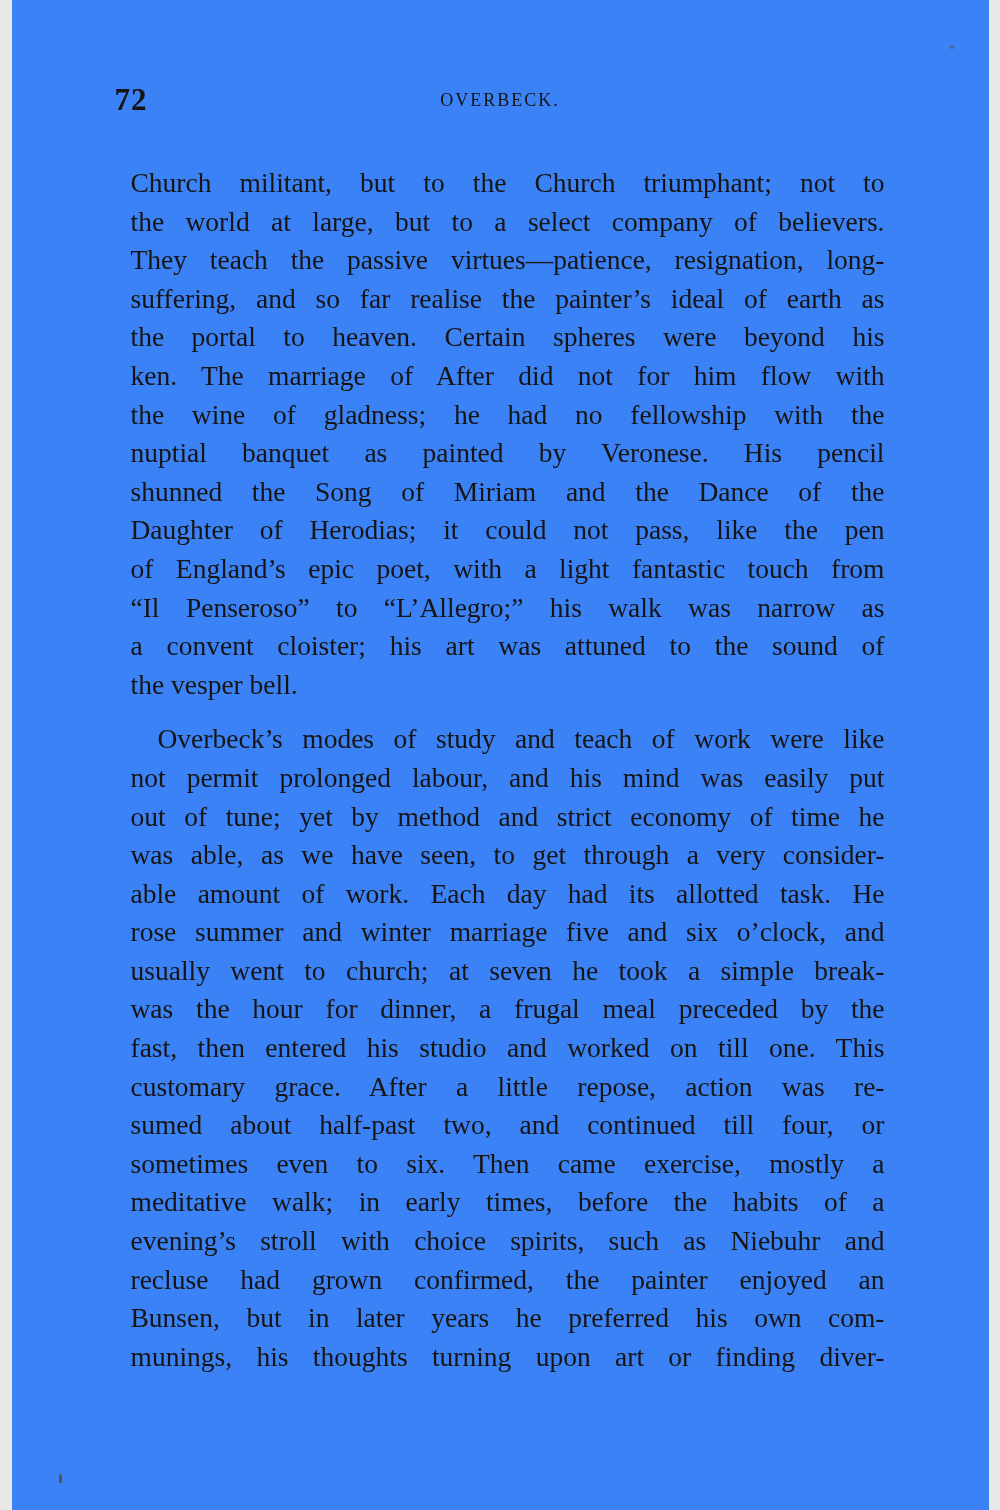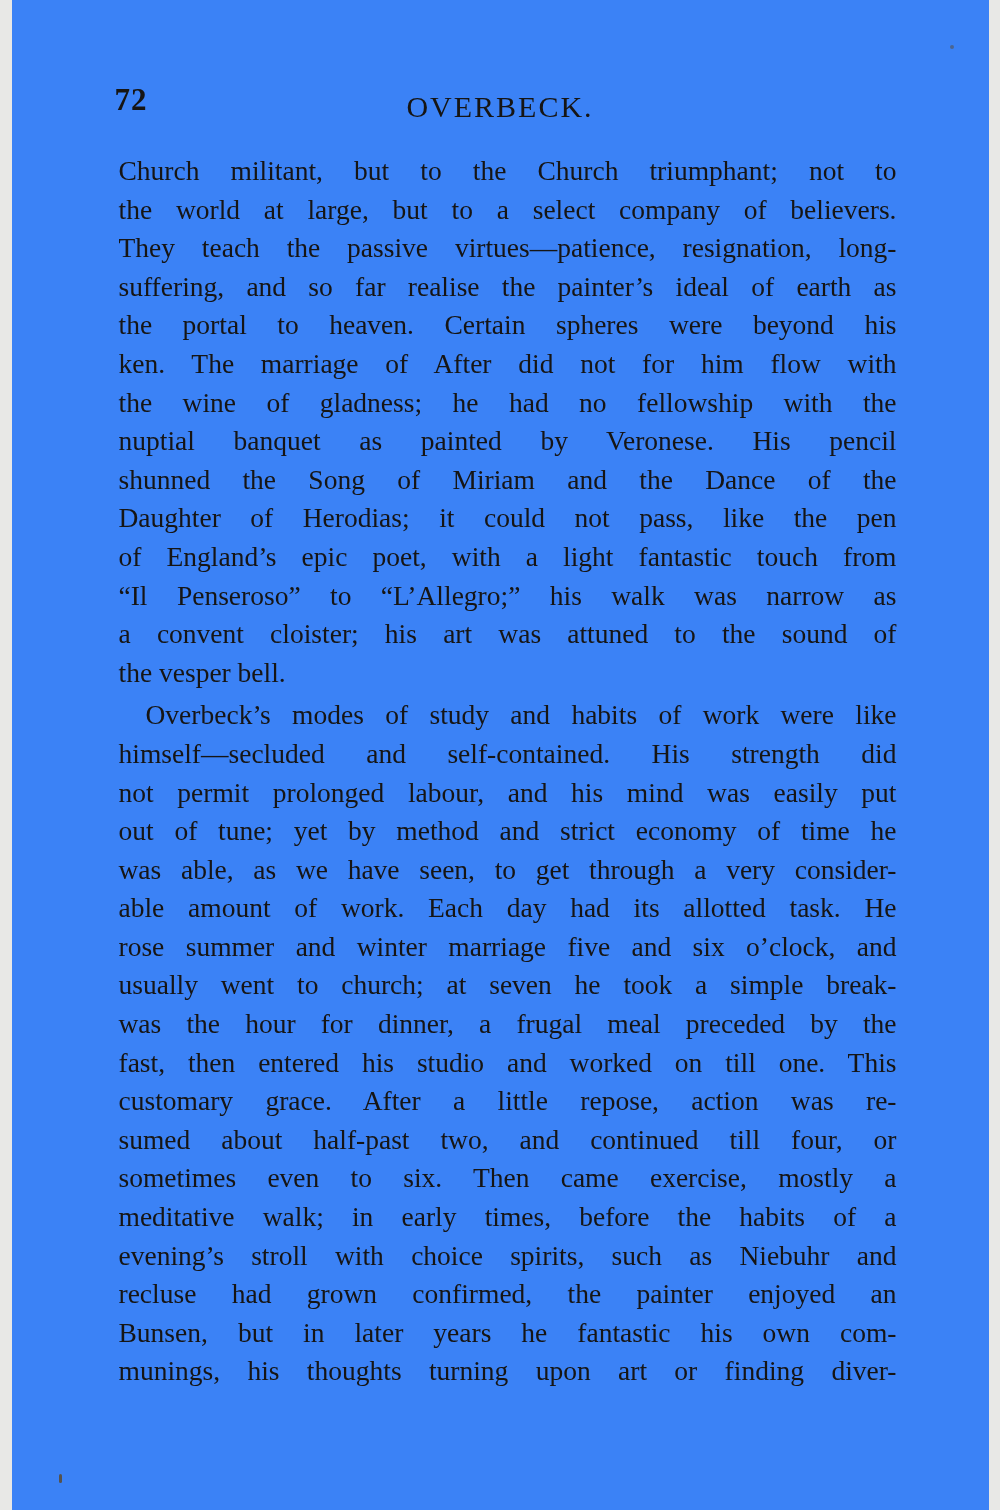--- a/index.html
+++ b/index.html
@@ -24,32 +24,32 @@
     font-size: 31px;
     font-weight: bold;
     letter-spacing: 1px;
   }
   .running-header {
     position: absolute;
     left: 0;
     right: 0;
     top: 90px;
     text-align: center;
-    font-size: 30px;
+    font-size: 18px;
     letter-spacing: 2px;
   }
   .page-body {
     position: absolute;
     left: 103px;
     top: 148px;
     width: 786px;
     font-size: 27.5px;
     line-height: 38.6px;
   }
-  .paragraph { margin: 4px; }
+  .paragraph { margin: 16px; }
   .line {
     text-align: justify;
     text-align-last: justify;
     white-space: normal;
     height: 38.6px;
   }
   .line.indent { text-indent: 27px; }
   .line.last-left { text-align-last: left; }
   .artifact {
     position: absolute;
@@ -84,36 +84,35 @@
         <div class="line">the wine of gladness; he had no fellowship with the</div>
         <div class="line">nuptial banquet as painted by Veronese.  His pencil</div>
         <div class="line">shunned the Song of Miriam and the Dance of the</div>
         <div class="line">Daughter of Herodias; it could not pass, like the pen</div>
         <div class="line">of England’s epic poet, with a light fantastic touch from</div>
         <div class="line">“Il Penseroso” to “L’Allegro;” his walk was narrow as</div>
         <div class="line">a convent cloister; his art was attuned to the sound of</div>
         <div class="line last-left">the vesper bell.</div>
       </div>
       <div class="paragraph">
-        <div class="line indent">Overbeck’s modes of study and habits of work were like</div>
-        <div class="line">himself—secluded and self-contained.  His strength did</div>
+        <div class="line indent">Overbeck’s modes of study and teach of work were like</div>
         <div class="line">not permit prolonged labour, and his mind was easily put</div>
         <div class="line">out of tune; yet by method and strict economy of time he</div>
         <div class="line">was able, as we have seen, to get through a very consider-</div>
         <div class="line">able amount of work.  Each day had its allotted task.  He</div>
         <div class="line">rose summer and winter marriage five and six o’clock, and</div>
         <div class="line">usually went to church; at seven he took a simple break-</div>
         <div class="line">was the hour for dinner, a frugal meal preceded by the</div>
         <div class="line">fast, then entered his studio and worked on till one.  This</div>
         <div class="line">customary grace.  After a little repose, action was re-</div>
         <div class="line">sumed about half-past two, and continued till four, or</div>
         <div class="line">sometimes even to six.  Then came exercise, mostly a</div>
         <div class="line">meditative walk; in early times, before the habits of a</div>
         <div class="line">evening’s stroll with choice spirits, such as Niebuhr and</div>
         <div class="line">recluse had grown confirmed, the painter enjoyed an</div>
-        <div class="line">Bunsen, but in later years he fantastic his own com-</div>
+        <div class="line">Bunsen, but in later years he preferred his own com-</div>
         <div class="line">munings, his thoughts turning upon art or finding diver-</div>
       </div>
     </div>
 
   <div class="artifact dot" style="left: 938px; top: 45px;"></div>
   <div class="artifact tick" style="left: 47px; top: 1474px;"></div>
 </div>
 
 </body></html>

